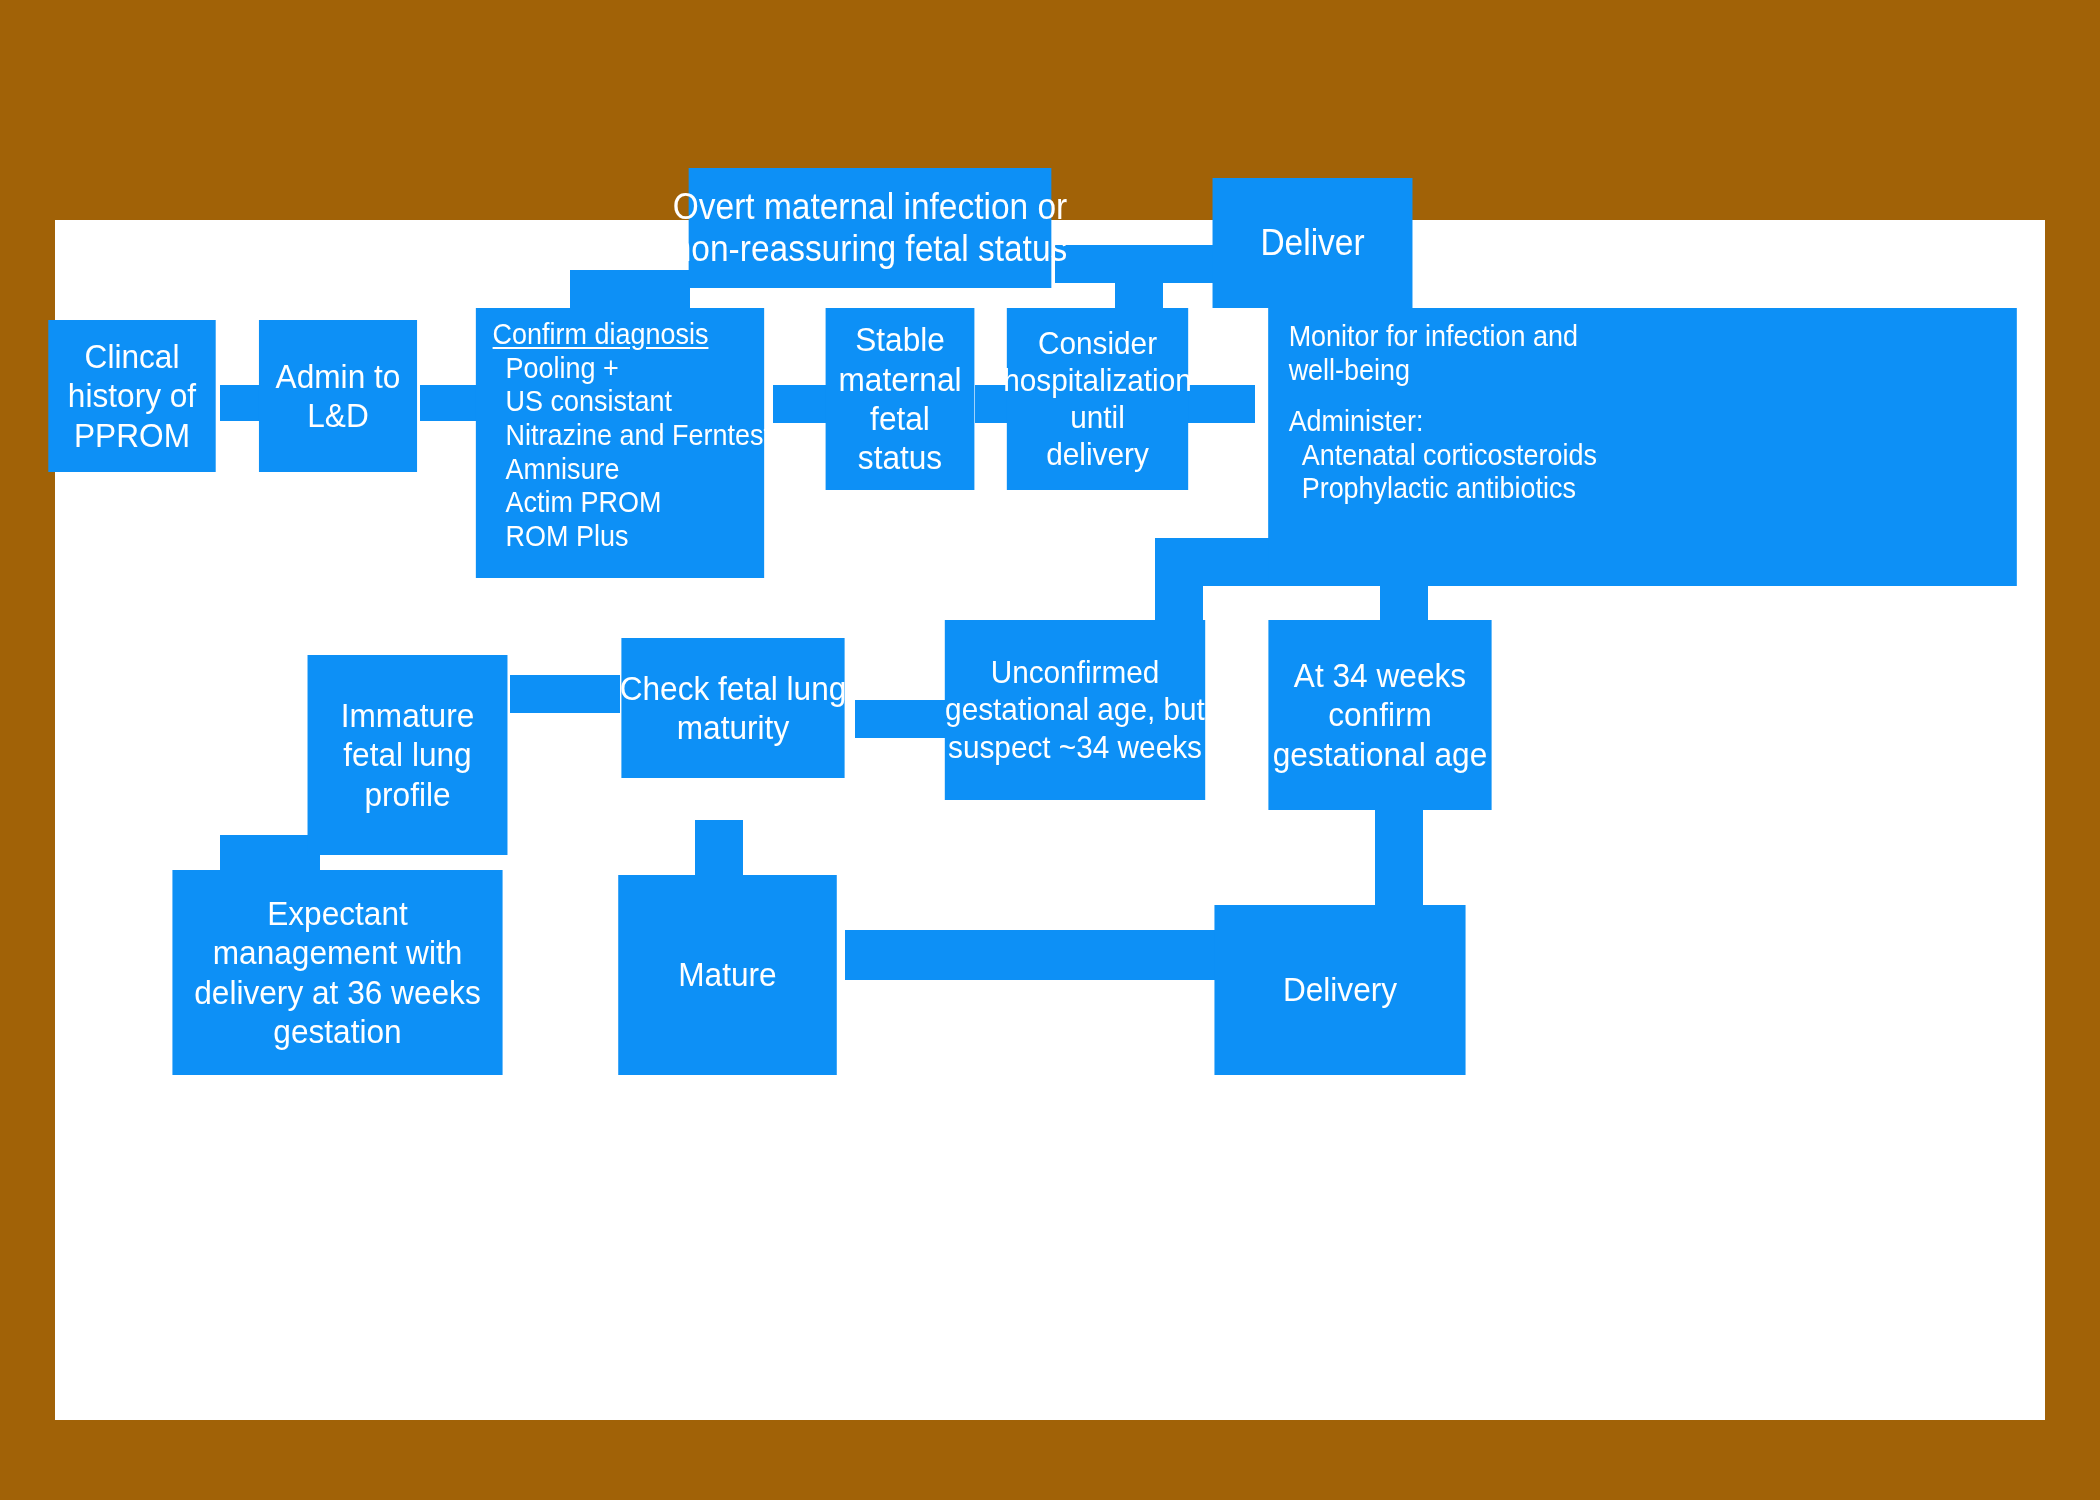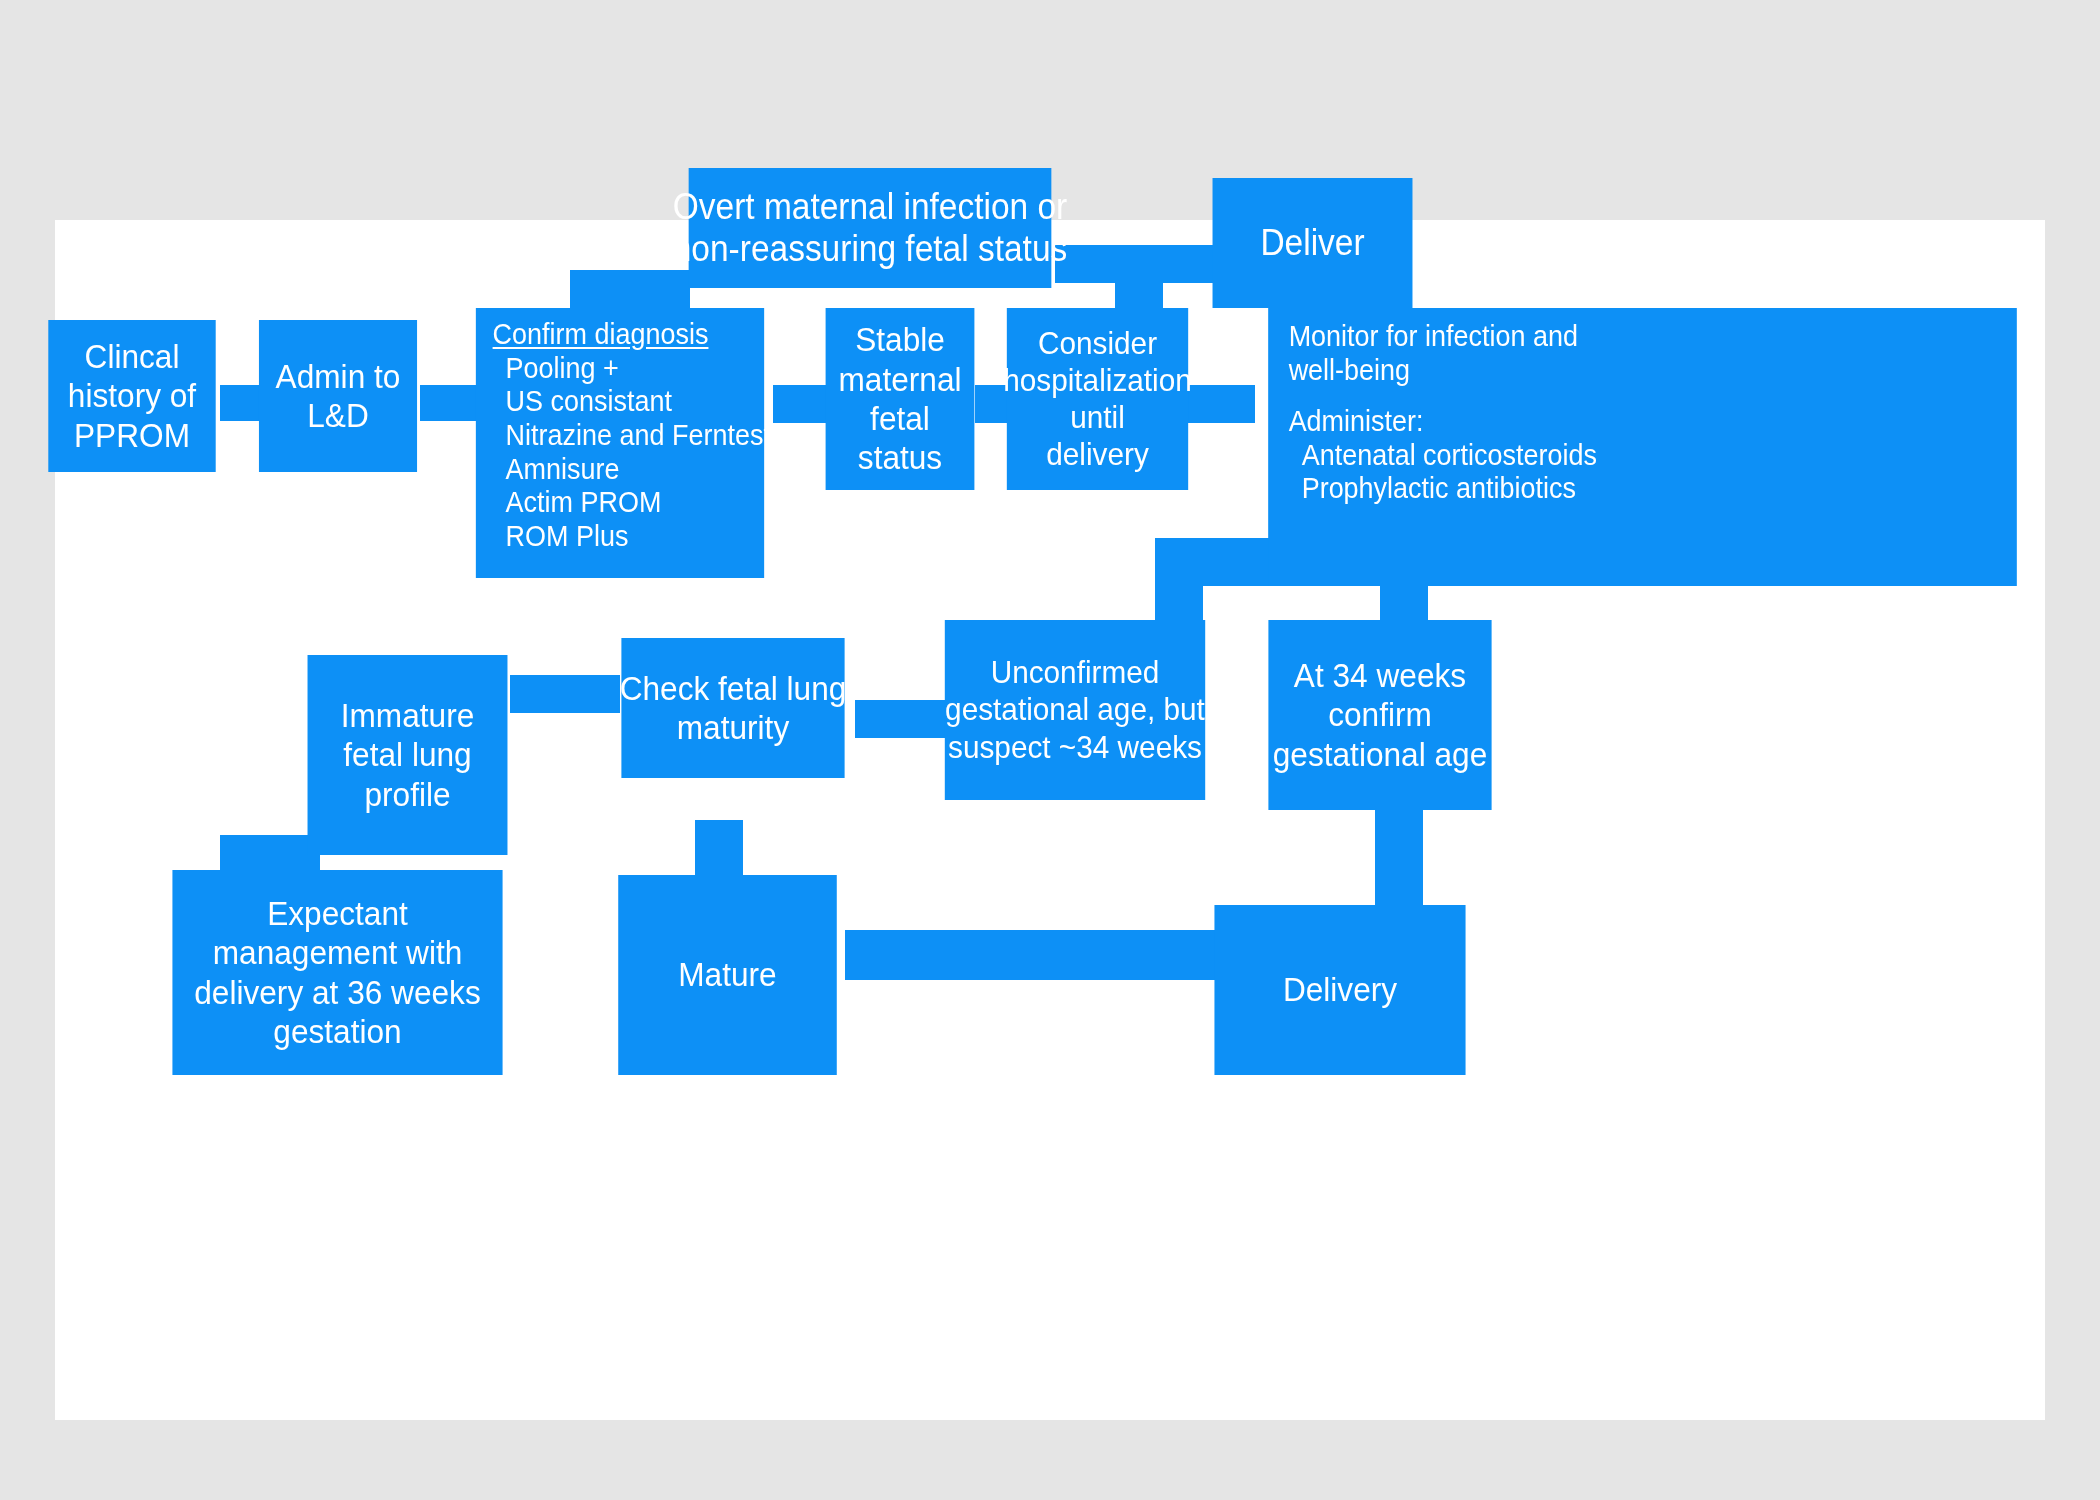--- a/index.html
+++ b/index.html
@@ -1,19 +1,19 @@
 <!DOCTYPE html>
 <html><head>
 <meta charset="utf-8">
 <style>
   html,body{margin:0;padding:0;background:#000;}
   #stage{
     position:relative;
     width:2100px;height:1500px;
-    background:#e5e5e5;
+    background:#a16207;
     overflow:hidden;
     font-family:"Liberation Sans","DejaVu Sans",sans-serif;
   }
   #canvas{
     position:absolute;
     left:55px;top:220px;
     width:1990px;height:1200px;
     background:#ffffff;
   }
   .node{

